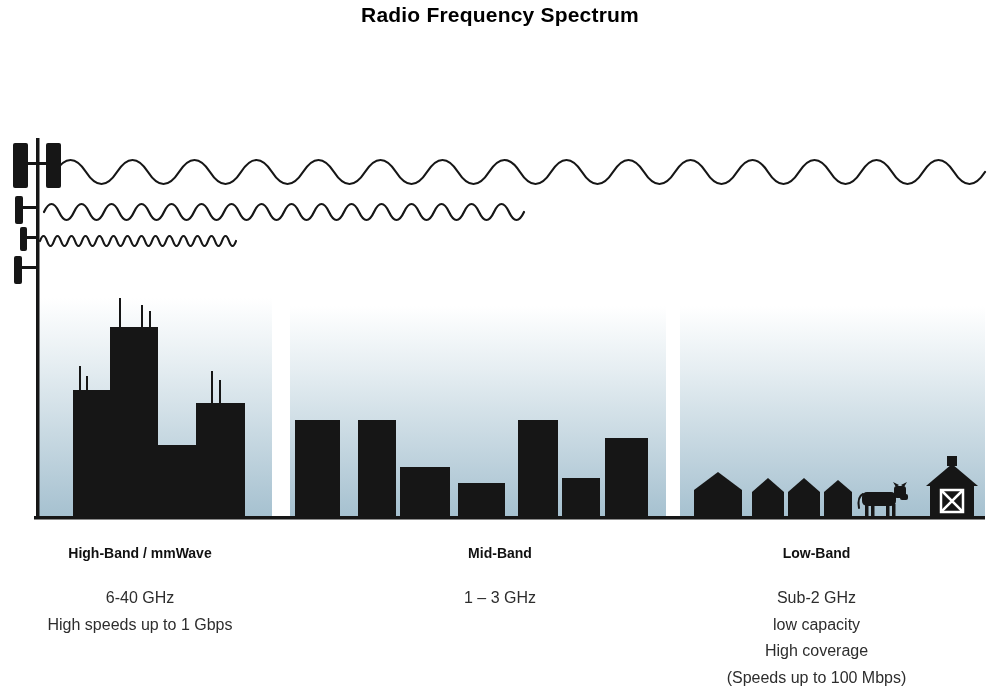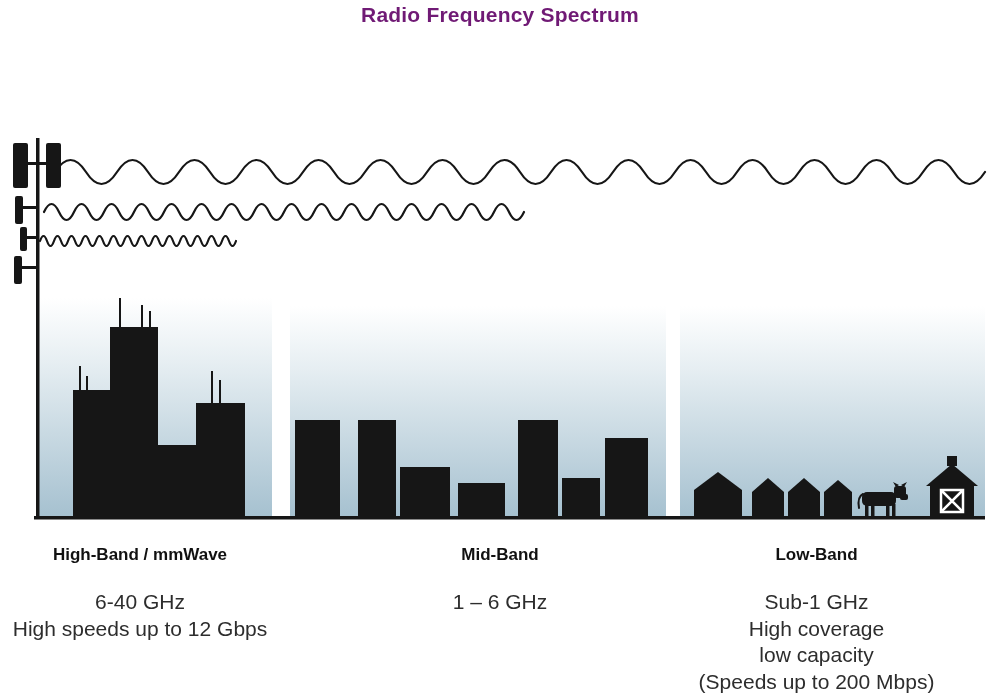--- a/index.html
+++ b/index.html
@@ -2,29 +2,29 @@
 <html><head>
 <meta charset="utf-8">
 <style>
   html,body{margin:0;padding:0;background:#fff;}
   .page{
     position:relative;width:1000px;height:700px;background:#ffffff;
     font-family:"Liberation Sans", sans-serif;color:#1a1a1a;overflow:hidden;
   }
   .diagram-title{
     position:absolute;top:0;left:0;right:0;margin:0;padding-top:3px;
-    text-align:center;font-size:21px;font-weight:bold;letter-spacing:.2px;color:#701a75;
+    text-align:center;font-size:21px;font-weight:bold;letter-spacing:.2px;color:#000000;
   }
   .illustration{position:absolute;top:0;left:0;}
   .band{position:absolute;top:545px;text-align:center;}
   .band-high{left:5px;width:270px;}
   .band-mid{left:360px;width:280px;}
   .band-low{left:668px;width:297px;}
-  .band-name{font-size:17px;font-weight:bold;margin-bottom:24px;color:#111;}
-  .band-line{font-size:21px;line-height:26.5px;color:#2d2d2d;}
+  .band-name{font-size:14px;font-weight:bold;margin-bottom:24px;color:#111;}
+  .band-line{font-size:16px;line-height:26.5px;color:#2d2d2d;}
   svg .silhouette{fill:#161616;}
   svg .wave{fill:none;stroke:#161616;stroke-width:2.2;stroke-linecap:round;}
 </style>
 </head>
 <body>
 
 <div class="page">
 
   <h1 class="diagram-title">Radio Frequency Spectrum</h1>
 
@@ -115,29 +115,29 @@
         <path d="M15 32 L37 54 M37 32 L15 54" stroke="#ffffff" stroke-width="2.5" fill="none"></path>
       </g>
     </g>
 
     <rect class="silhouette" x="34" y="516" width="951" height="3.5"></rect>
   </svg>
 
   <div class="band band-high">
     <div class="band-name">High-Band / mmWave</div>
     <div class="band-line">6-40 GHz</div>
-    <div class="band-line">High speeds up to 12 Gbps</div>
+    <div class="band-line">High speeds up to 1 Gbps</div>
   </div>
 
   <div class="band band-mid">
     <div class="band-name">Mid-Band</div>
-    <div class="band-line">1 – 6 GHz</div>
+    <div class="band-line">1 – 3 GHz</div>
   </div>
 
   <div class="band band-low">
     <div class="band-name">Low-Band</div>
-    <div class="band-line">Sub-1 GHz</div>
+    <div class="band-line">Sub-2 GHz</div>
+    <div class="band-line">low capacity</div>
     <div class="band-line">High coverage</div>
-    <div class="band-line">low capacity</div>
-    <div class="band-line">(Speeds up to 200 Mbps)</div>
+    <div class="band-line">(Speeds up to 100 Mbps)</div>
   </div>
 
 </div>
 
 </body></html>

